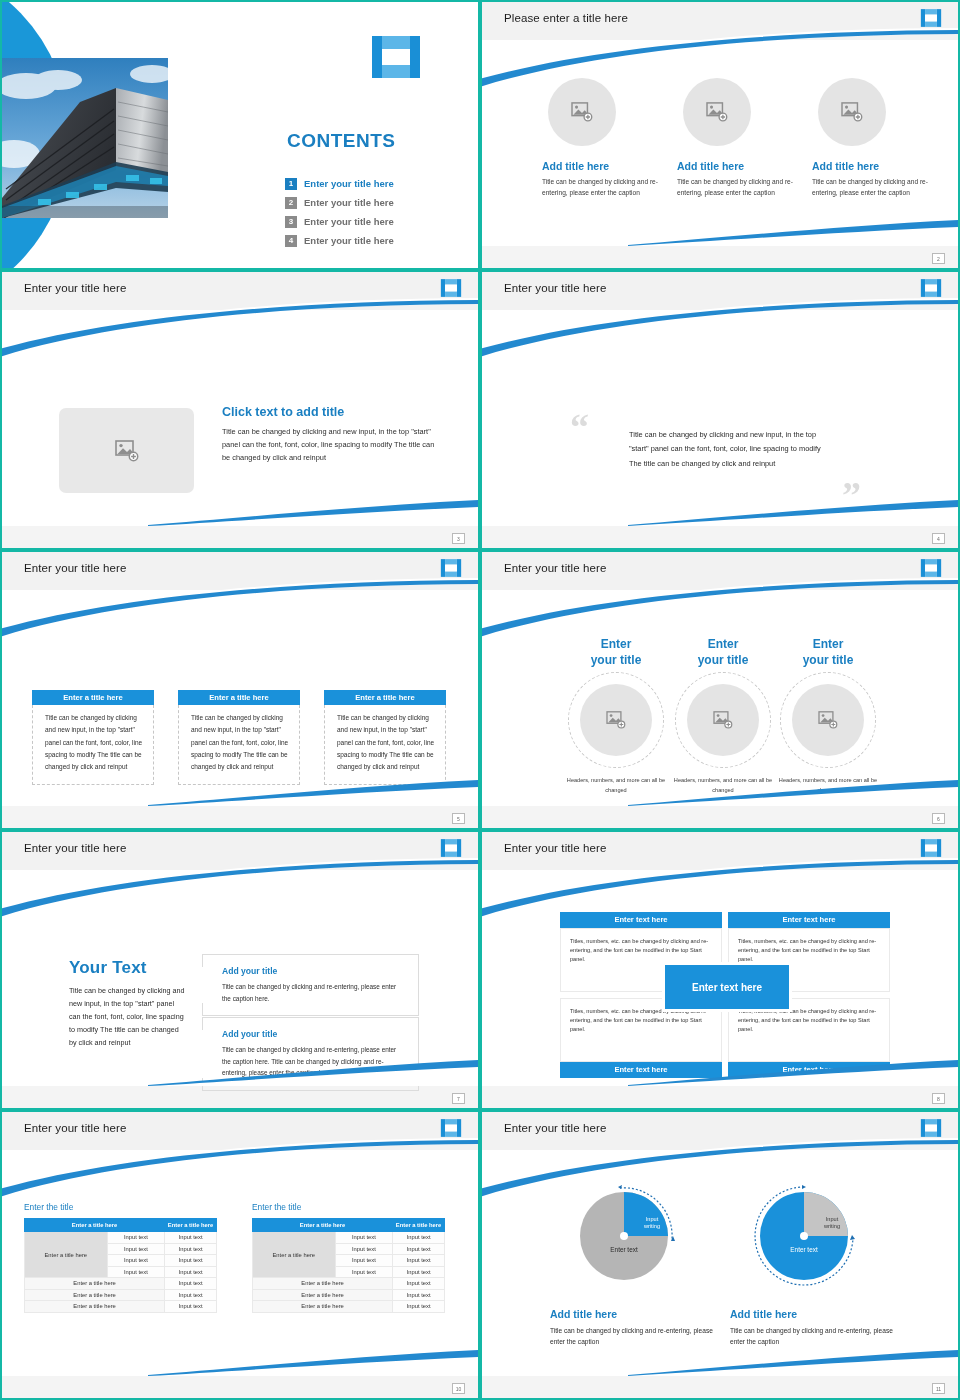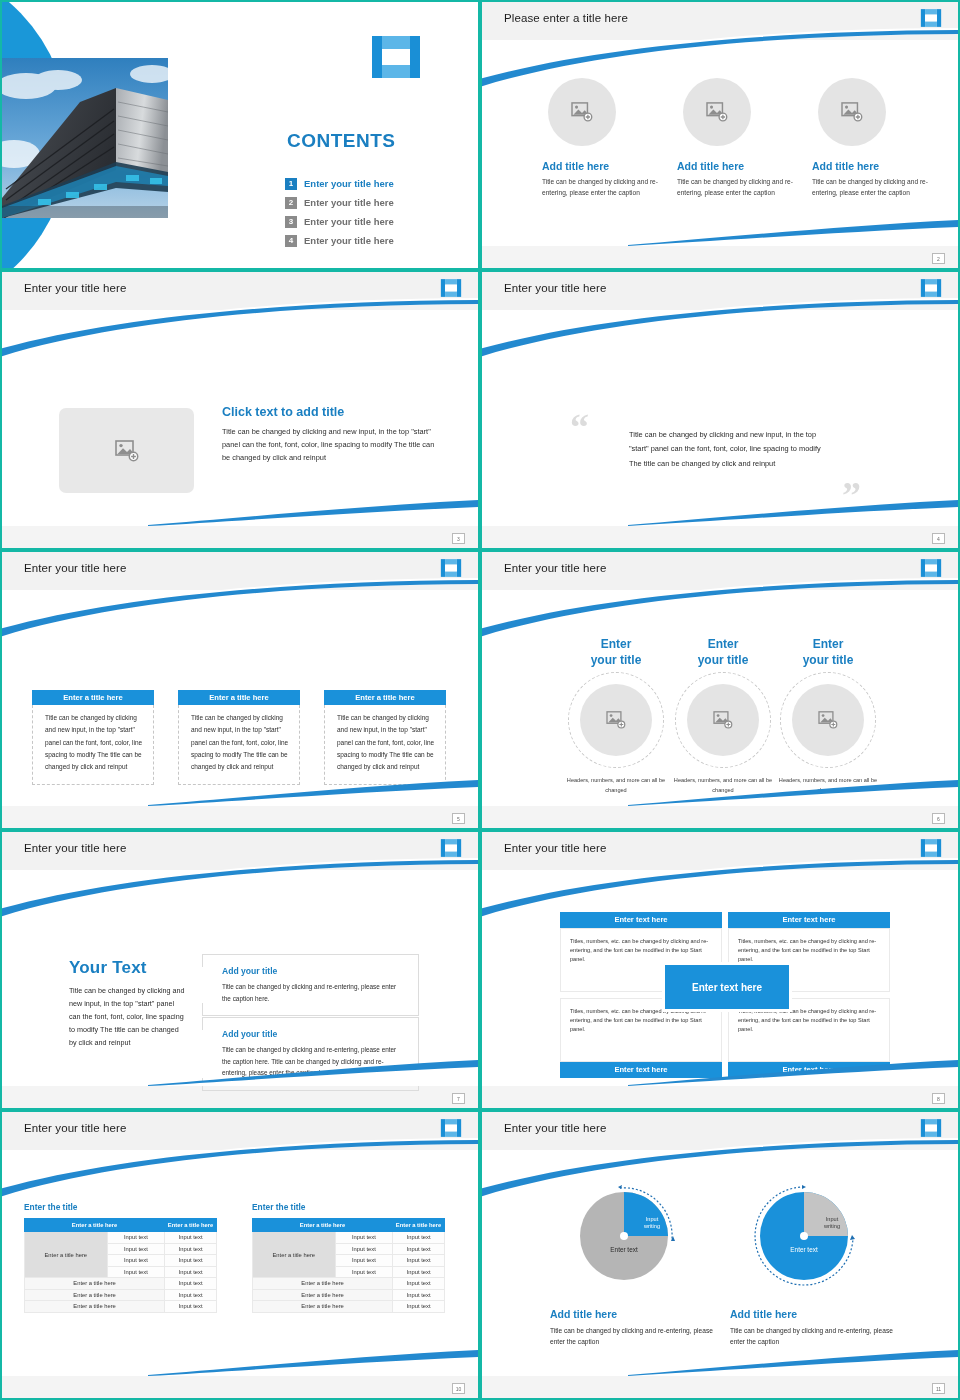--- a/index.html
+++ b/index.html
@@ -170,21 +170,21 @@
   .s8-center {
     position: absolute; background: #1a91da; color: #fff;
     font-size: 10px; font-weight: bold;
     display: flex; align-items: center; justify-content: center;
     box-shadow: 0 0 0 3px #fff;
     z-index: 4;
   }
 
   
   .s9-tbl-wrap { position: absolute; top: 52px; width: 193px; }
-  .s9-h { font-size: 8.4px; font-weight: bold; color: #1a7fc1; margin-bottom: 6px; }
+  .s9-h { font-size: 8.4px; font-weight: normal; color: #1a7fc1; margin-bottom: 6px; }
   table.t9 { border-collapse: collapse; width: 100%; font-size: 5.8px; color: #343434; table-layout: fixed; }
   table.t9 th {
     background: #1a91da; color: #fff; font-weight: bold;
     height: 13px; text-align: center; border: 1px solid #1a91da; font-size: 5.8px;
   }
   table.t9 td {
     height: 11.5px; text-align: center; border: 1px solid #e9e9e9;
     background: #f7f7f7;
   }
   table.t9 td.white { background: #fdfdfd; }

